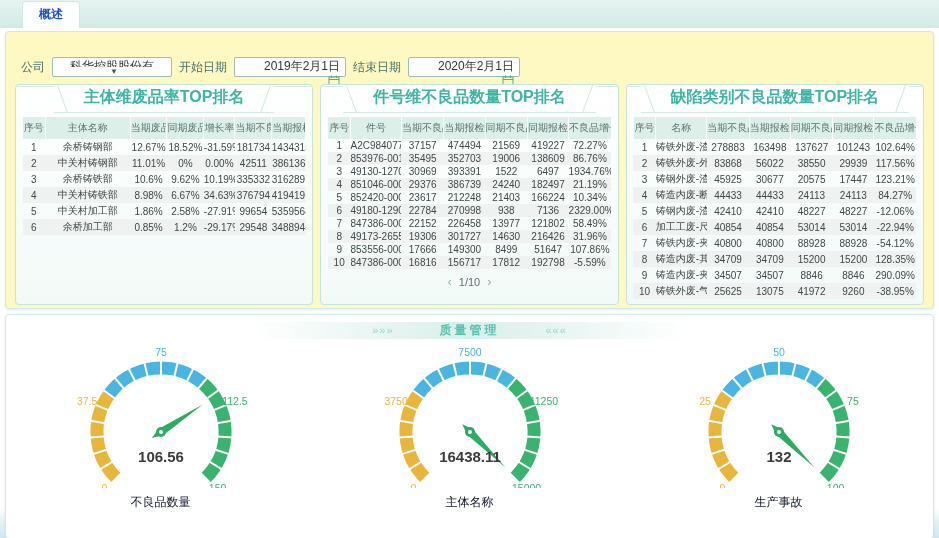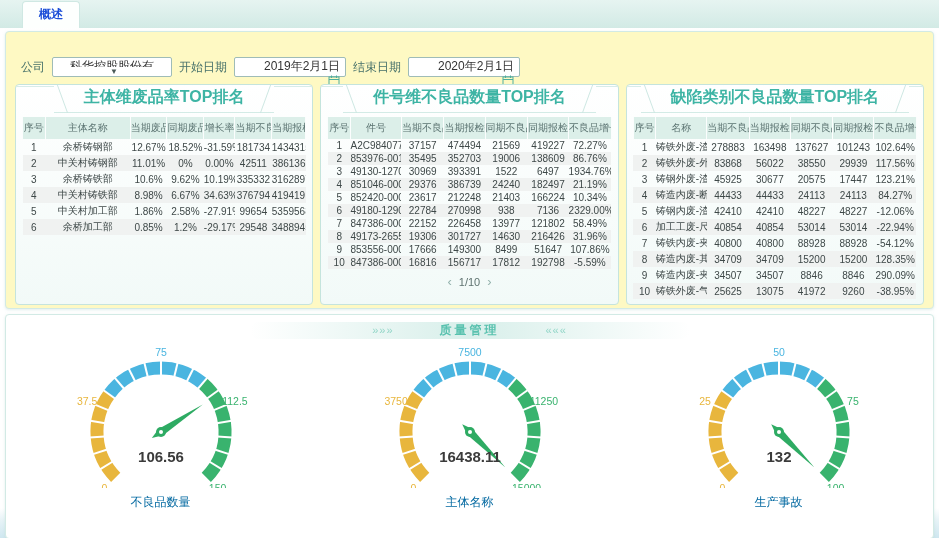--- a/index.html
+++ b/index.html
@@ -46,21 +46,21 @@
   
   .qm-card { margin: 5px 5px 0; background: #fff; border: 1px solid #d2eae5; border-radius: 4px;
              height: 225px; padding-top: 6px; position: relative; box-shadow: 0 1px 3px rgba(170,205,200,.35); }
   .qm-band { position: absolute; top: 7px; left: 50%; transform: translateX(-50%); width: 440px; height: 17px;
              background: linear-gradient(90deg, rgba(214,238,233,0), rgba(214,238,233,.95), rgba(214,238,233,0)); border-radius: 9px; }
   .qm-header { position: relative; display: flex; justify-content: center; align-items: center; gap: 46px; height: 18px; }
   .qm-title { color: #58c1ae; font-weight: bold; font-size: 12px; letter-spacing: 3px; }
   .deco { color: #93d6c8; font-size: 11px; letter-spacing: 1px; }
   .gauges { display: flex; margin-top: 9px; }
   .gauge { flex: 1; text-align: center; }
-  .gauge-label { font-size: 12px; color: #0369a1; margin-top: 2px; }
+  .gauge-label { font-size: 12px; color: #0f172a; margin-top: 2px; }
 </style>
 </head>
 <body>
 
 <div class="tabbar">
   <div class="tab">概述</div>
 </div>
 
 <div class="main-card">
   <div class="filters">

